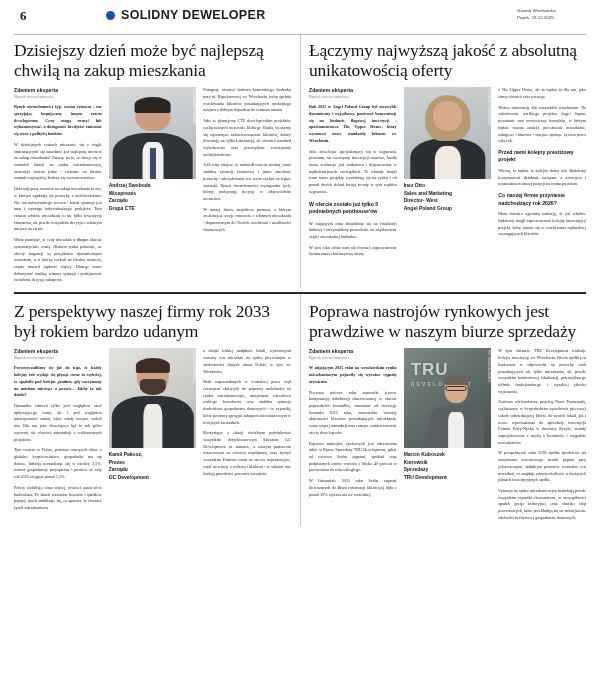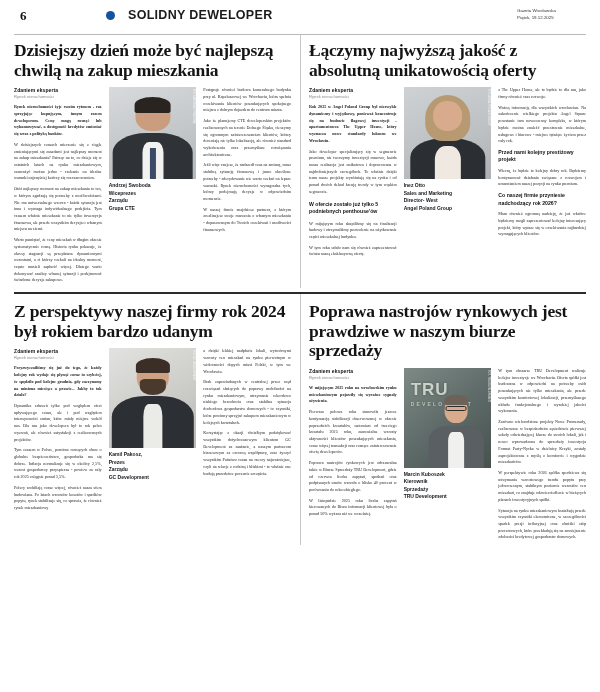--- a/index.html
+++ b/index.html
@@ -16,21 +16,21 @@
   .masthead {
     display: flex; align-items: flex-start;
     height: 30px; padding-top: 8px;
   }
   .folio {
     font-family: "Liberation Serif", serif;
     font-size: 13px; font-weight: bold; color: #111;
     width: 50px; padding-left: 6px;
   }
   .section-flag {
-    display: flex; align-items: center; gap: 13px;
+    display: flex; align-items: center; gap: 6px;
     flex: 0 0 auto; margin-left: 42px; text-align: right;
   }
   .flag-dot {
     width: 9px; height: 9px; border-radius: 50%;
     background: #17529e; display: inline-block;
   }
   .flag-text {
     font-family: "Liberation Sans", sans-serif;
     font-size: 12.5px; font-weight: bold; letter-spacing: .3px;
     color: #1b1b1b;
@@ -52,21 +52,21 @@
   .art.right { padding-left: 8px; border-left: 1px solid #c9c9c9; }
   .art.bottom { padding-top: 8px; }
 
   .divider-h {
     width: 100%; border-top: 2px solid #2b2b2b;
     margin: 4px 0 0 0;
   }
 
   h1.headline {
     font-family: "Liberation Serif", serif;
-    font-weight: bold;
+    font-weight: normal;
     font-size: 17.5px;
     line-height: 1.12;
     color: #141414;
     margin-bottom: 7px;
     letter-spacing: -.2px;
   }
 
   .byline-block { margin-bottom: 5px; }
   .byline-title {
     font-family: "Liberation Sans", sans-serif;
@@ -282,21 +282,21 @@
         </div>
       </div>
     </div>
   </div>
 
   <div class="divider-h"></div>
 
   <div class="grid">
 
     <div class="art left bottom">
-      <h1 class="headline">Z perspektywy naszej firmy rok 2024 był rokiem bardzo udanym</h1>
+      <h1 class="headline">Z perspektywy naszej firmy rok 2033 był rokiem bardzo udanym</h1>
       <div class="cols">
         <div class="col">
           <div class="byline-block">
             <div class="byline-title">Zdaniem eksperta</div>
             <div class="byline-sub">Rynek nieruchomości</div>
           </div>
           <p class="body lead">Przyzwyczailiśmy się już do tego, że każdy kolejny rok wydaje się płynąć coraz to szybciej, że spędziło pod kolejne grudnia, gdy zaczynamy na miniona miesiące a prawie... Jakby to tak działo?</p>
           <p class="body">Dynamika zdarzeń tylko pod względem ofert upływającego czasu, ale i pod względem intensywności zmian, które miały miejsce wokół nas. Dla nas jako dewelopera był to rok pełen wyzwań, ale również satysfakcji z realizowanych projektów.</p>
           <p class="body">Tym czasem w Polsce, pomimo rosnących obaw o globalne bezpieczeństwo, gospodarka ma się dobrze. Inflacja normalizuje się w okolicy 2,5%, wzrost gospodarczy przyspiesza - powiew za cały rok 2025 osiągnie ponad 3,5%.</p>
           <p class="body">Polscy zrobiliają coraz więcej, również nasza sfera budowlana. Po latach wzrostów kosztów i spadków popytu, rynek stabilizuje się, co sprawia, że również rynek mieszkaniowy</p>

